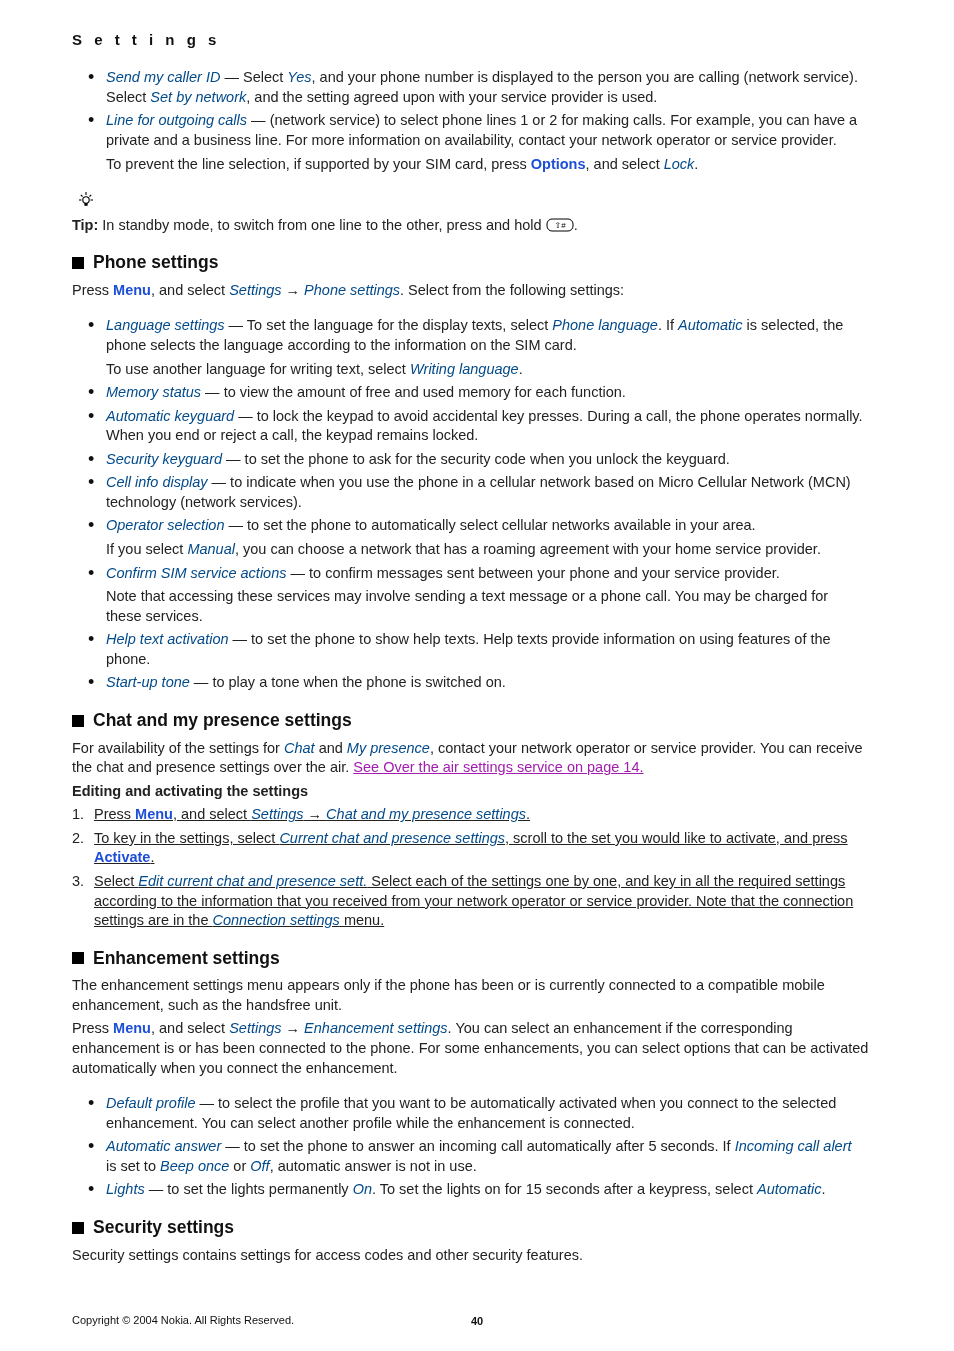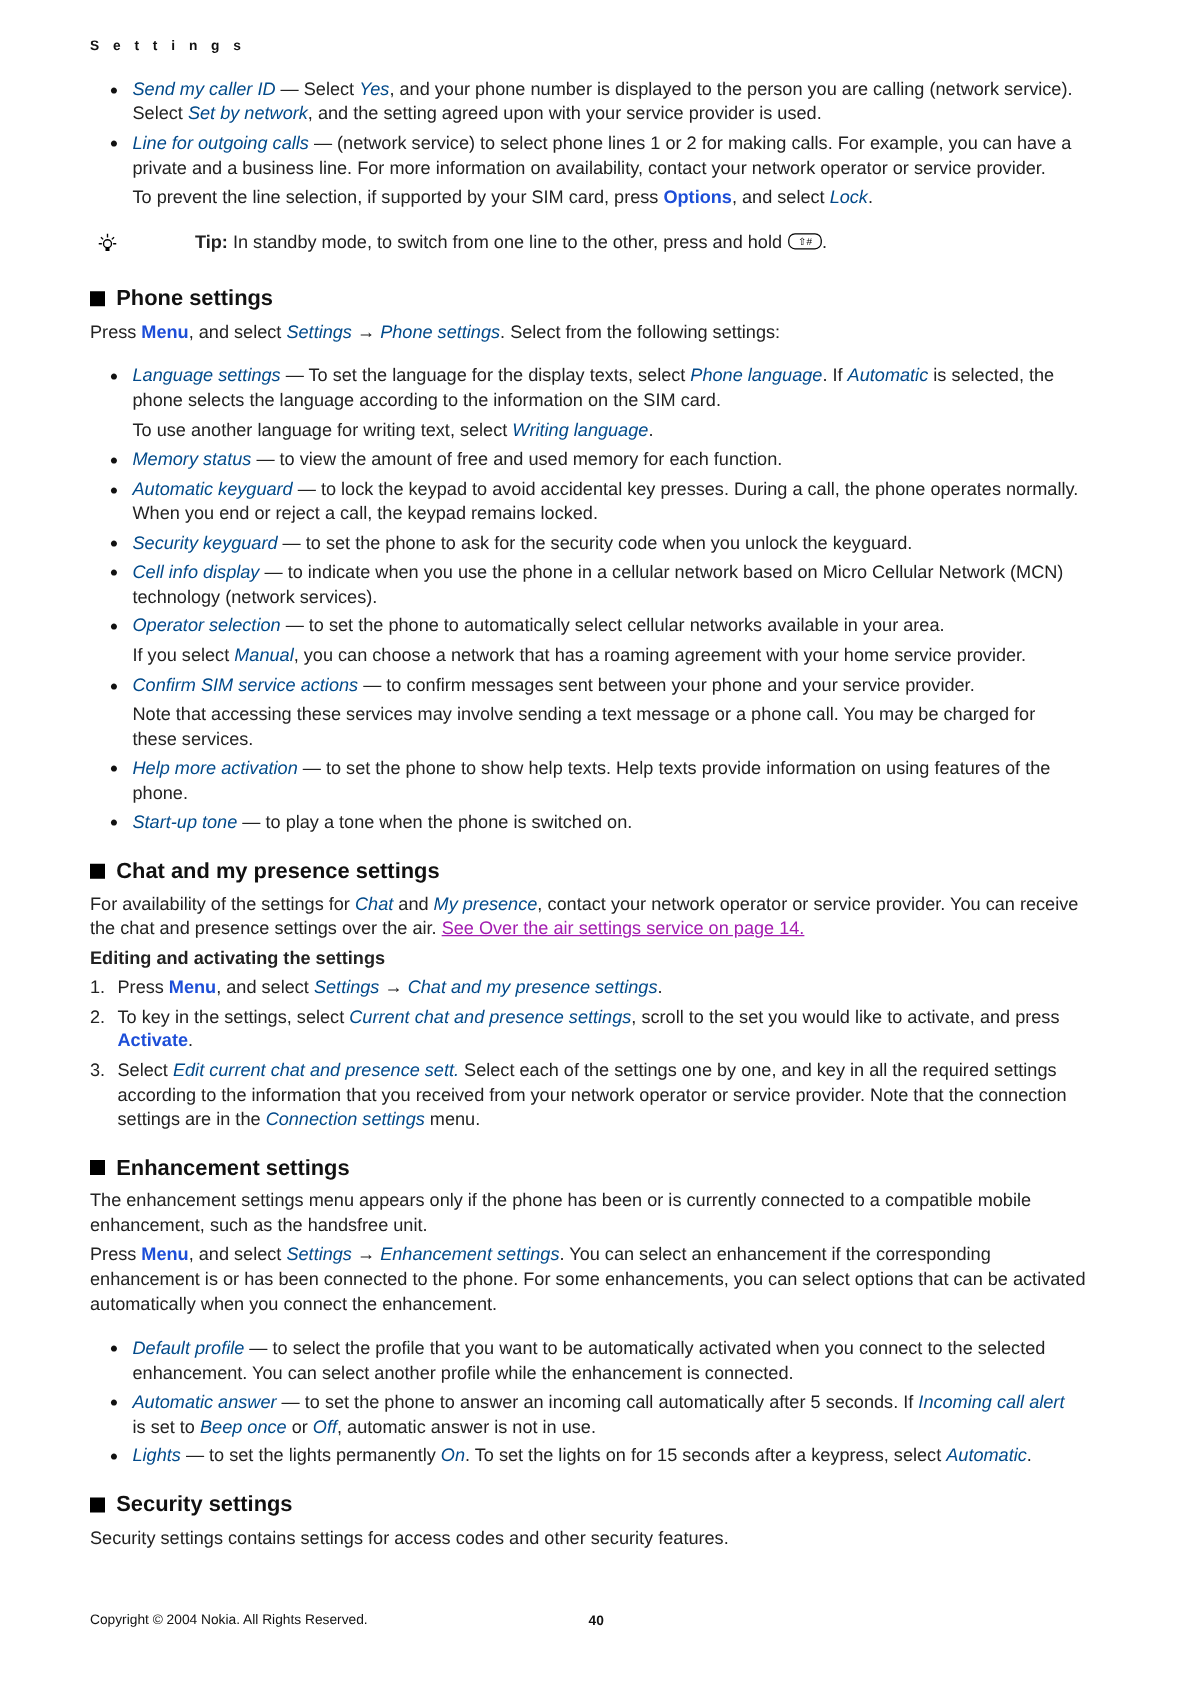--- a/index.html
+++ b/index.html
@@ -11,21 +11,21 @@
     line-height: 1.35;
   }
   .page {
     width: 954px;
     margin: 0 auto;
     padding: 30px 72px 40px 72px;
     box-sizing: border-box;
   }
   .header-title {
     font-weight: 700;
-    font-size: 11px;
+    font-size: 15px;
     letter-spacing: 4px;
     color: #111;
     margin-bottom: 18px;
   }
   ul { list-style: none; margin: 16px; padding: 0; }
   ul.bulleted > li {
     position: relative;
     padding-left: 18px;
     margin-bottom: 4px;
   }
@@ -38,20 +38,21 @@
     font-size: 18px;
     line-height: 1;
   }
   .sub {
     margin-top: 4px;
   }
   .tip-row {
     display: flex;
     align-items: flex-start;
     margin: 6px 0 14px 0;
+    flex-direction: column;
   }
   .tip-icon {
     margin-right: 60px;
     margin-left: 4px;
   }
   .tip-text .bold { font-weight: 700; }
   .sect-row {
     display: flex;
     align-items: center;
     margin-top: 16px;
@@ -62,21 +63,21 @@
   }
   .sect-title {
     font-weight: 700; font-size: 17.5px; color: #111;
   }
   p { margin: 4px 0; color: #222; }
   .boldline { font-weight: 700; }
   .emph { font-style: italic; color: #024a8a; }
   .opt { font-weight: 700; color: #1d4ed8; }
   .link { color: #a21caf; text-decoration: underline; }
   ol.numbered { margin: 0; padding: 0; counter-reset: n; list-style: none; }
-  ol.numbered > li { position: relative; padding-left: 22px; margin-bottom: 4px; counter-increment: n; }
+  ol.numbered > li { position: relative; padding-left: 22px; margin-bottom: 4px; counter-increment: n; text-decoration: underline; }
   ol.numbered > li::before { content: counter(n) "."; position: absolute; left: 0; top: 0; }
   .footer {
     margin-top: 48px;
     font-size: 11px;
     color: #111;
   }
   .footer-row { display: flex; justify-content: space-between; }
   .pg { font-weight: 700; }
   .key-cap { font-style: normal; }
 </style>
@@ -129,21 +130,21 @@
     <li><span class="emph">Memory status</span><span> — to view the amount of free and used memory for each function.</span></li>
     <li><span class="emph">Automatic keyguard</span><span> — to lock the keypad to avoid accidental key presses. During a call, the phone operates normally. When you end or reject a call, the keypad remains locked.</span></li>
     <li><span class="emph">Security keyguard</span><span> — to set the phone to ask for the security code when you unlock the keyguard.</span></li>
     <li><span class="emph">Cell info display</span><span> — to indicate when you use the phone in a cellular network based on Micro Cellular Network (MCN) technology (network services).</span></li>
     <li><span class="emph">Operator selection</span><span> — to set the phone to automatically select cellular networks available in your area.</span>
       <p class="sub"><span>If you select </span><span class="emph">Manual</span><span>, you can choose a network that has a roaming agreement with your home service provider.</span></p>
     </li>
     <li><span class="emph">Confirm SIM service actions</span><span> — to confirm messages sent between your phone and your service provider.</span>
       <p class="sub">Note that accessing these services may involve sending a text message or a phone call. You may be charged for these services.</p>
     </li>
-    <li><span class="emph">Help more activation</span><span> — to set the phone to show help texts. Help texts provide information on using features of the phone.</span></li>
+    <li><span class="emph">Help text activation</span><span> — to set the phone to show help texts. Help texts provide information on using features of the phone.</span></li>
     <li><span class="emph">Start-up tone</span><span> — to play a tone when the phone is switched on.</span></li>
   </ul>
 
   <div class="sect-row">
       <div class="sect-mark"></div>
       <div class="sect-title">Chat and my presence settings</div>
     </div>
   <p><span>For availability of the settings for </span><span class="emph">Chat</span><span> and </span><span class="emph">My presence</span><span>, contact your network operator or service provider. You can receive the chat and presence settings over the air. </span><a class="link" href="#">See Over the air settings service on page 14.</a></p>
   <p class="boldline">Editing and activating the settings</p>
   <ol class="numbered">

